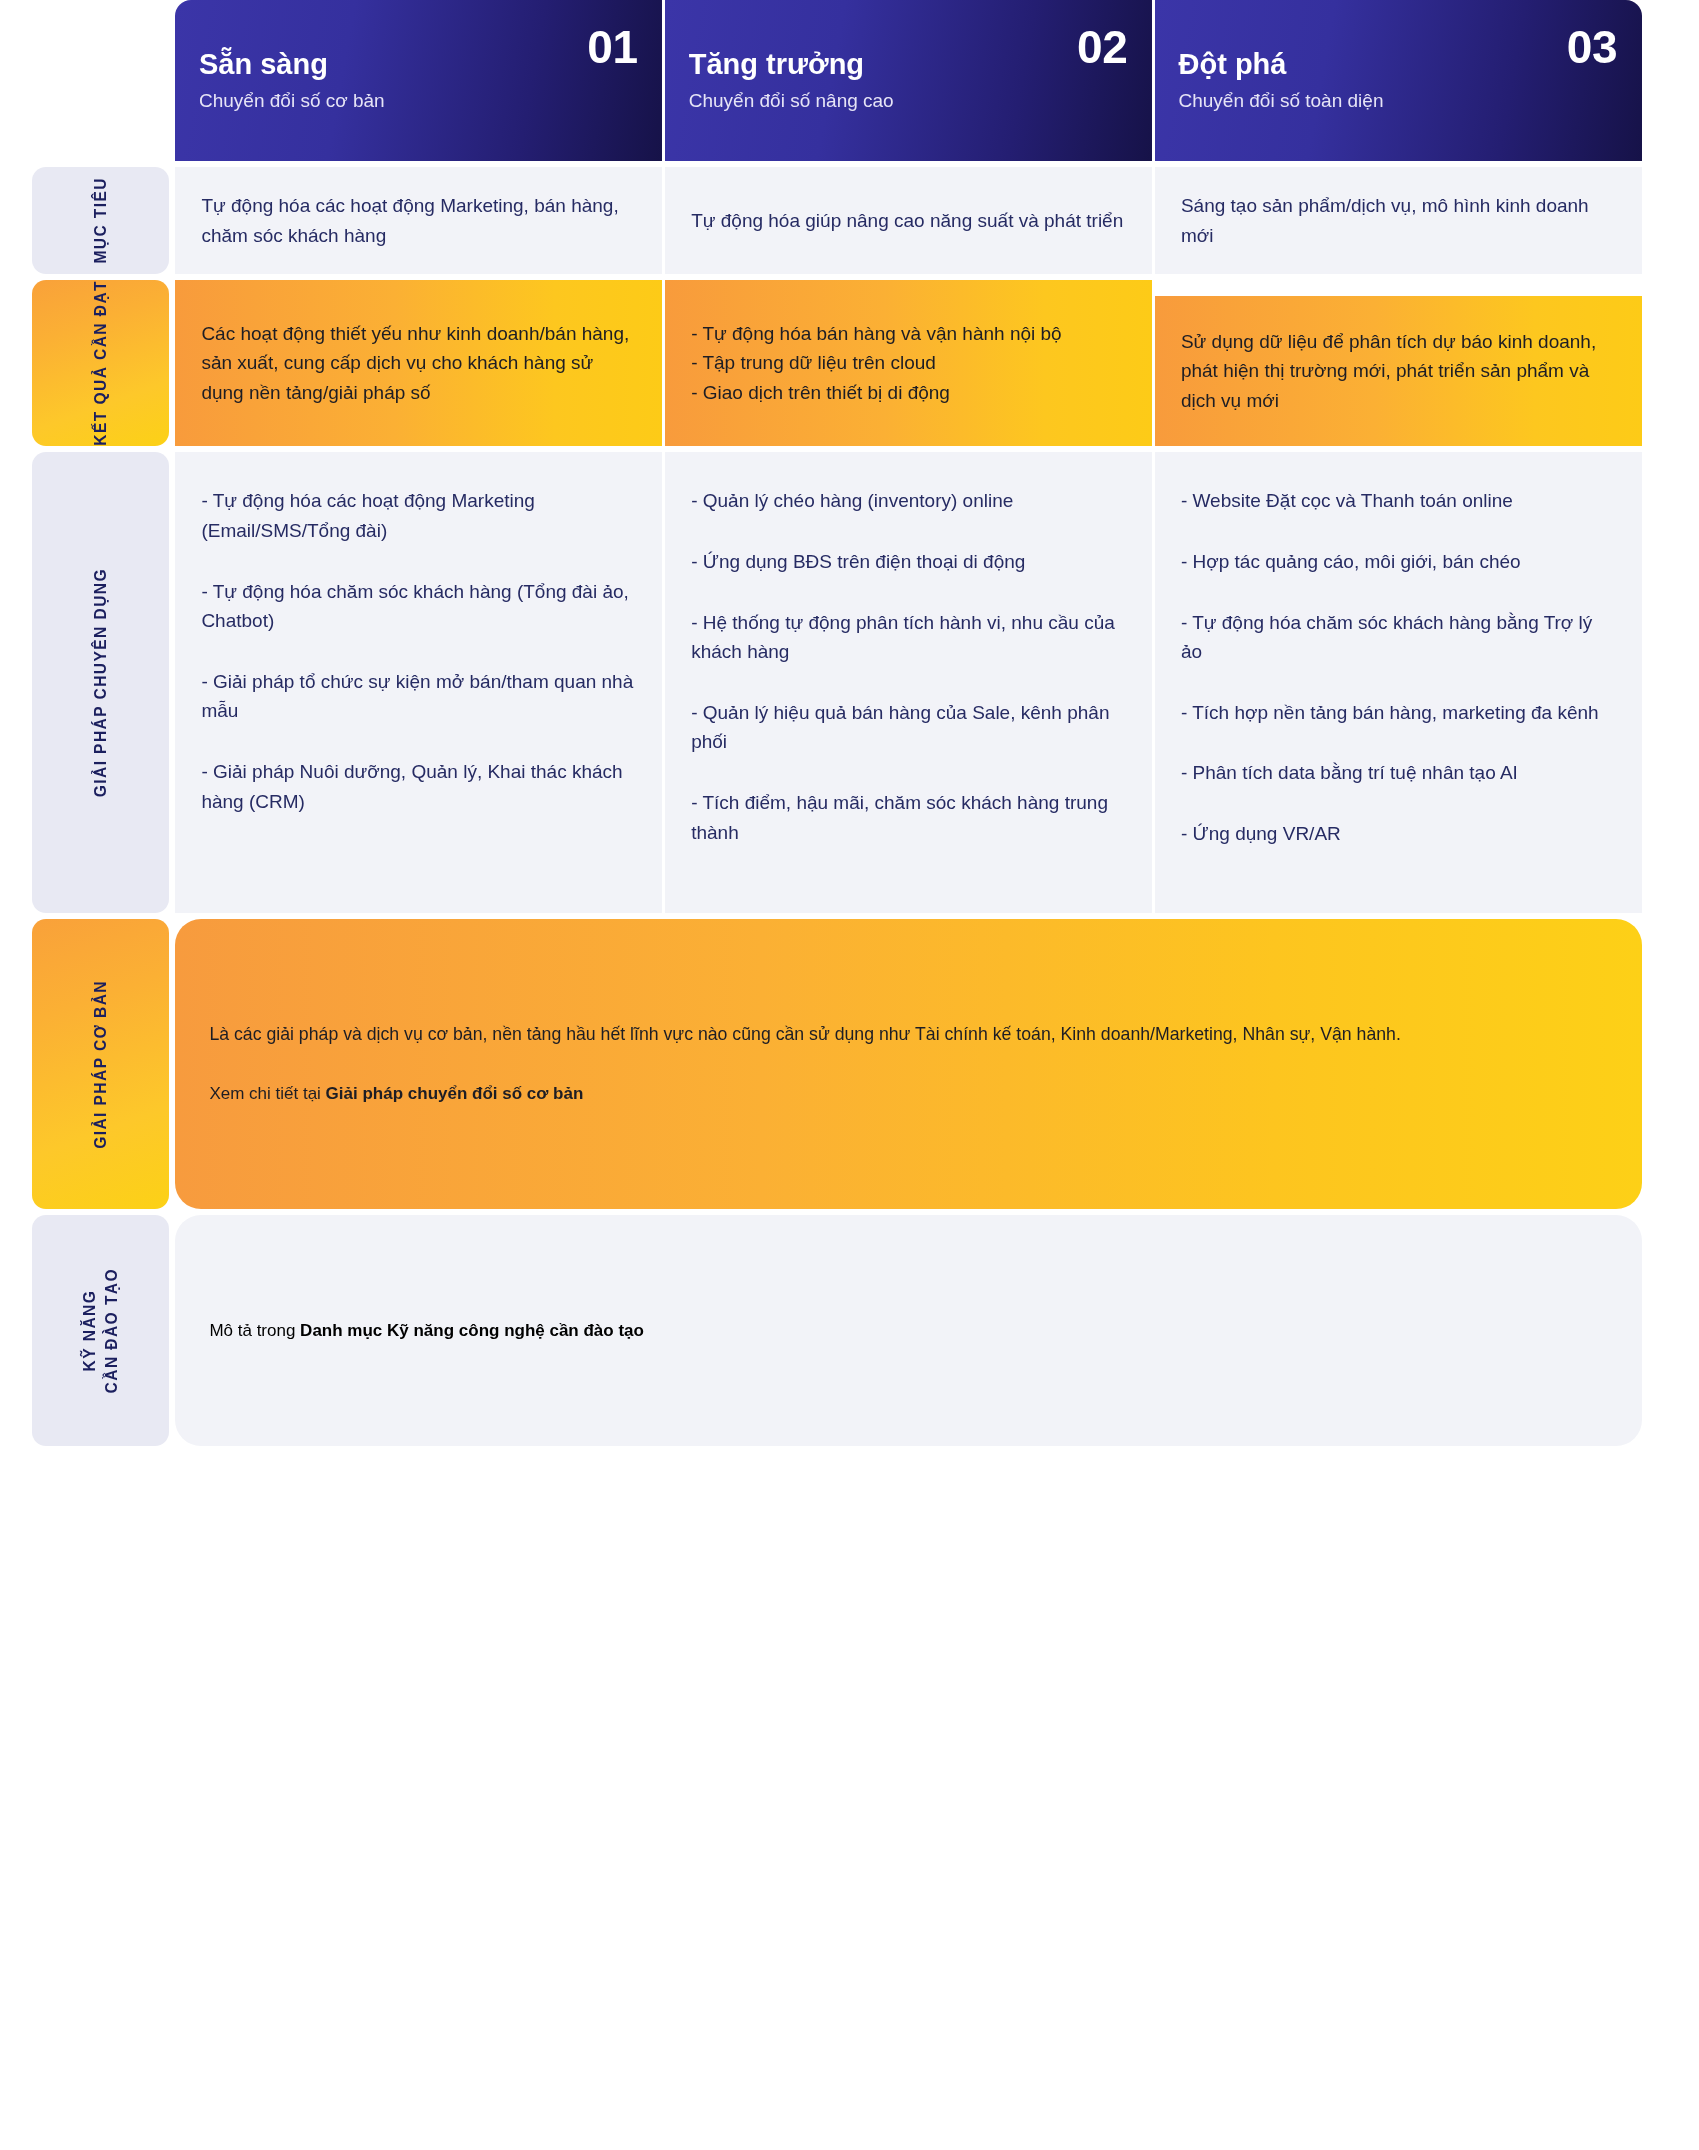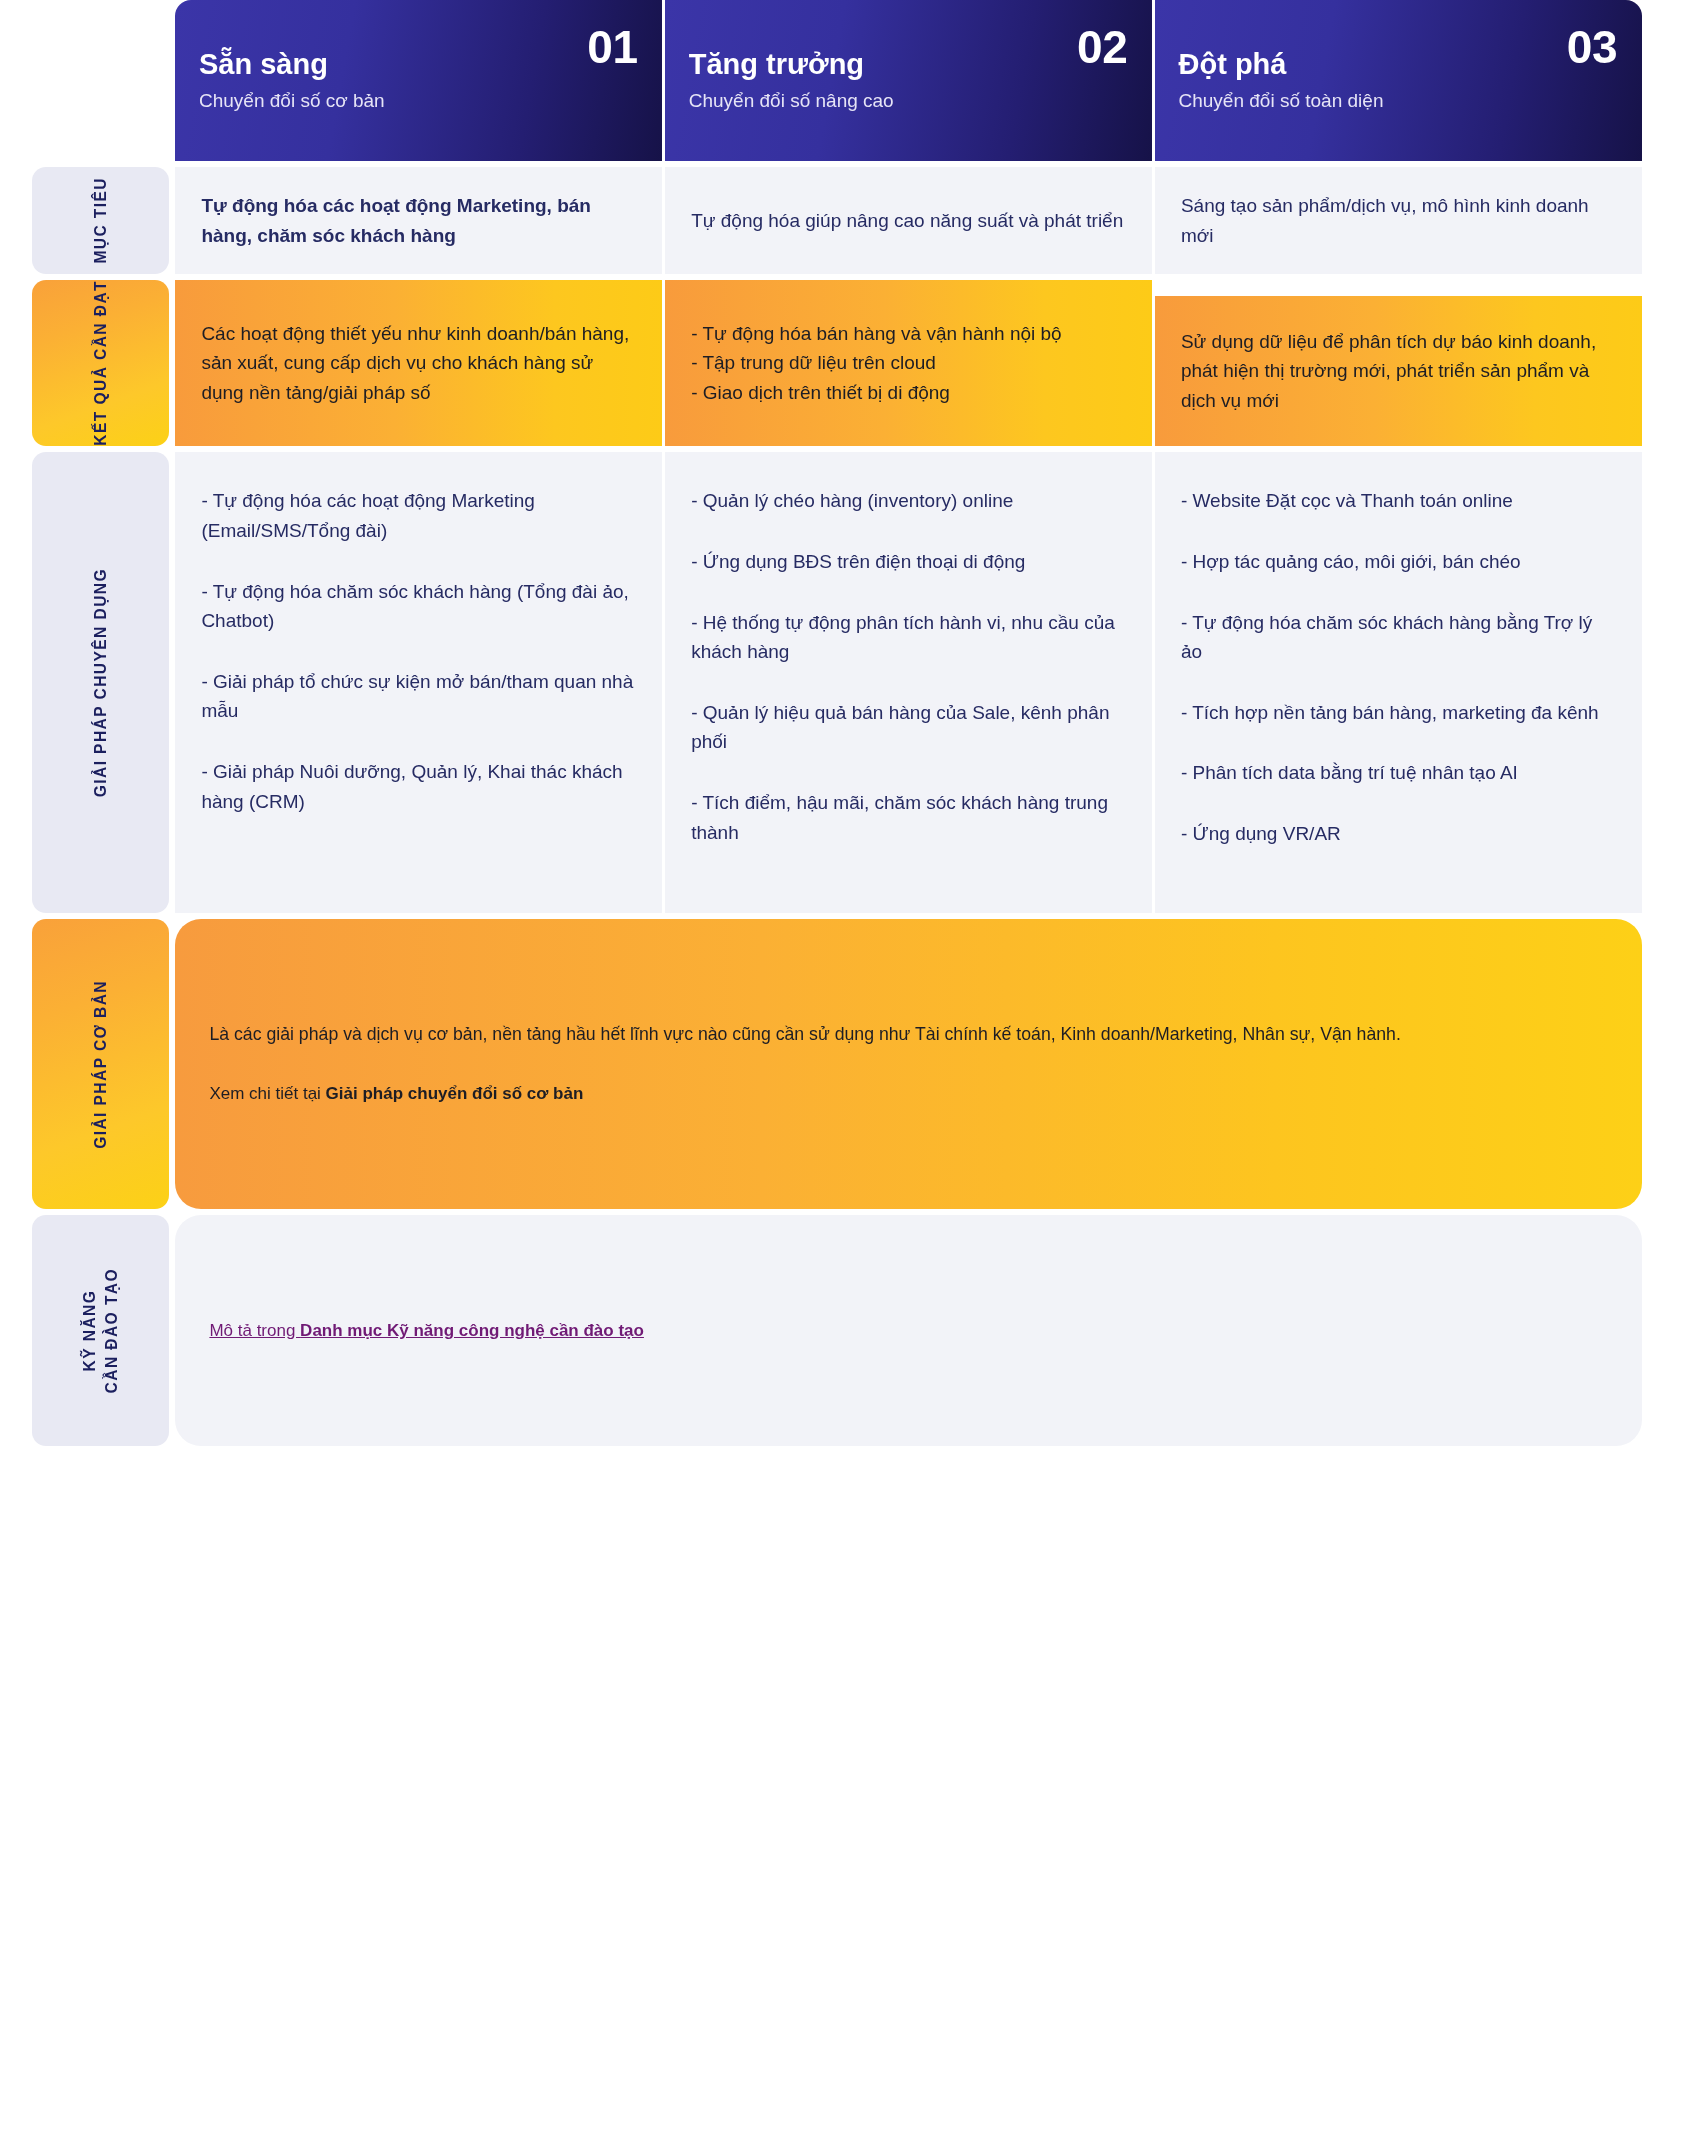--- a/index.html
+++ b/index.html
@@ -119,21 +119,21 @@
   .band {
     padding: 32px 34px;
     font-size: 17.7px;
     line-height: 1.62;
     border-radius: 26px;
   }
   .band.warm {
     background: linear-gradient(90deg, #f79b3e 0%, #fbb034 40%, #fdc51f 75%, #fdd017 100%);
     color: #1d1d24;
   }
-  .band.light { background: #f2f3f8; color: #701a75; text-decoration: underline; }
+  .band.light { background: #f2f3f8; color: #000000; }
   .band .lead { margin-bottom: 31px; }
   .band b { font-weight: 700; }
 
   .note { font-size: 17px; }
   .note b { font-weight: 700; }
 </style>
 </head>
 <body>
 
 <div class="page">
@@ -157,21 +157,21 @@
         <div class="sub">Chuyển đổi số toàn diện</div>
       </div>
     </div>
 
     <div class="rowgap"></div>
 
     <div class="rail light">
       <span class="rail-inner">MỤC TIÊU</span>
     </div>
     <div class="body-cols">
-      <div class="cell light" style="display:flex;align-items:flex-end;font-weight:bold;">
+      <div class="cell light" style="display:flex;align-items:flex-end;">
         <p>Tự động hóa các hoạt động Marketing, bán hàng, chăm sóc khách hàng</p>
       </div>
       <div class="cell light" style="display:flex;align-items:center;">
         <p>Tự động hóa giúp nâng cao năng suất và phát triển</p>
       </div>
       <div class="cell light" style="display:flex;align-items:center;">
         <p>Sáng tạo sản phẩm/dịch vụ, mô hình kinh doanh mới</p>
       </div>
     </div>
 

